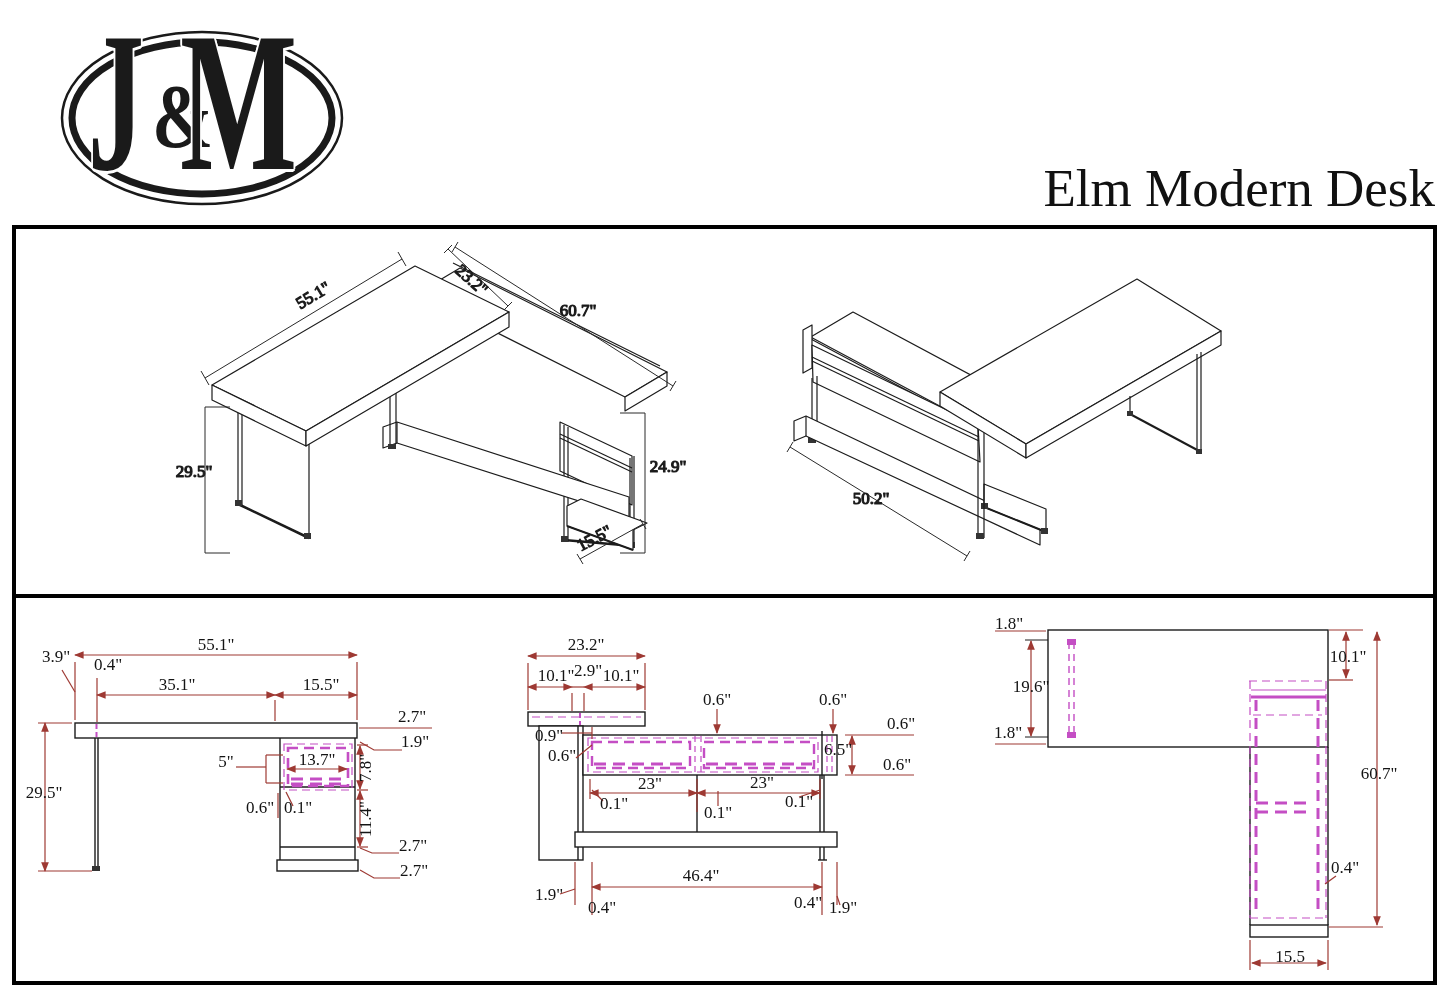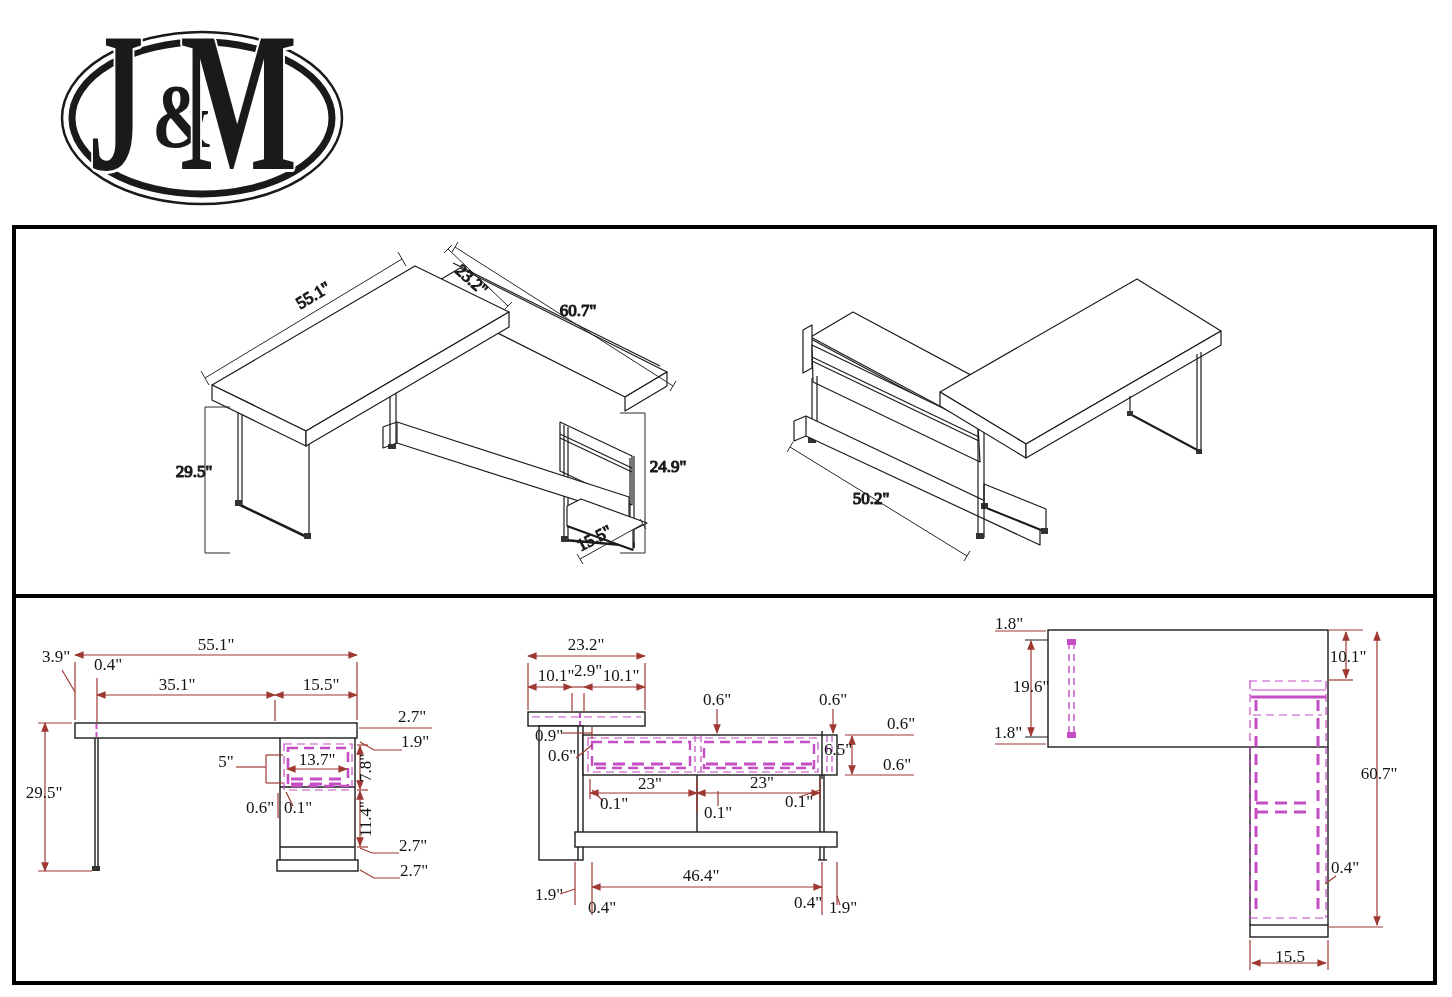--- a/index.html
+++ b/index.html
@@ -29,20 +29,21 @@
   <div class="logo">
     <svg width="300" height="212">
       <ellipse cx="150" cy="108" rx="140" ry="86" fill="none" stroke="#1a1a1a" stroke-width="2.5"></ellipse>
       <ellipse cx="150" cy="108" rx="130" ry="76" fill="none" stroke="#1a1a1a" stroke-width="7"></ellipse>
     </svg>
     <span class="glyph lj">J</span>
     <span class="glyph la">&amp;</span>
     <span class="glyph lm">M</span>
   </div>
 
+  <div class="title">Elm Modern Desk</div>
 
   <svg id="sheet" width="1452" height="997" viewBox="0 0 1452 997">
     <defs>
       <marker id="ar" viewBox="0 0 10 10" refX="9" refY="5" markerWidth="8" markerHeight="8" orient="auto-start-reverse">
         <path d="M0,1 L10,5 L0,9 z" fill="#9e3933"></path>
       </marker>
     </defs>
 
     <g stroke="#000" stroke-width="4" fill="none">
       <rect x="14" y="227" width="1421" height="369"></rect>

